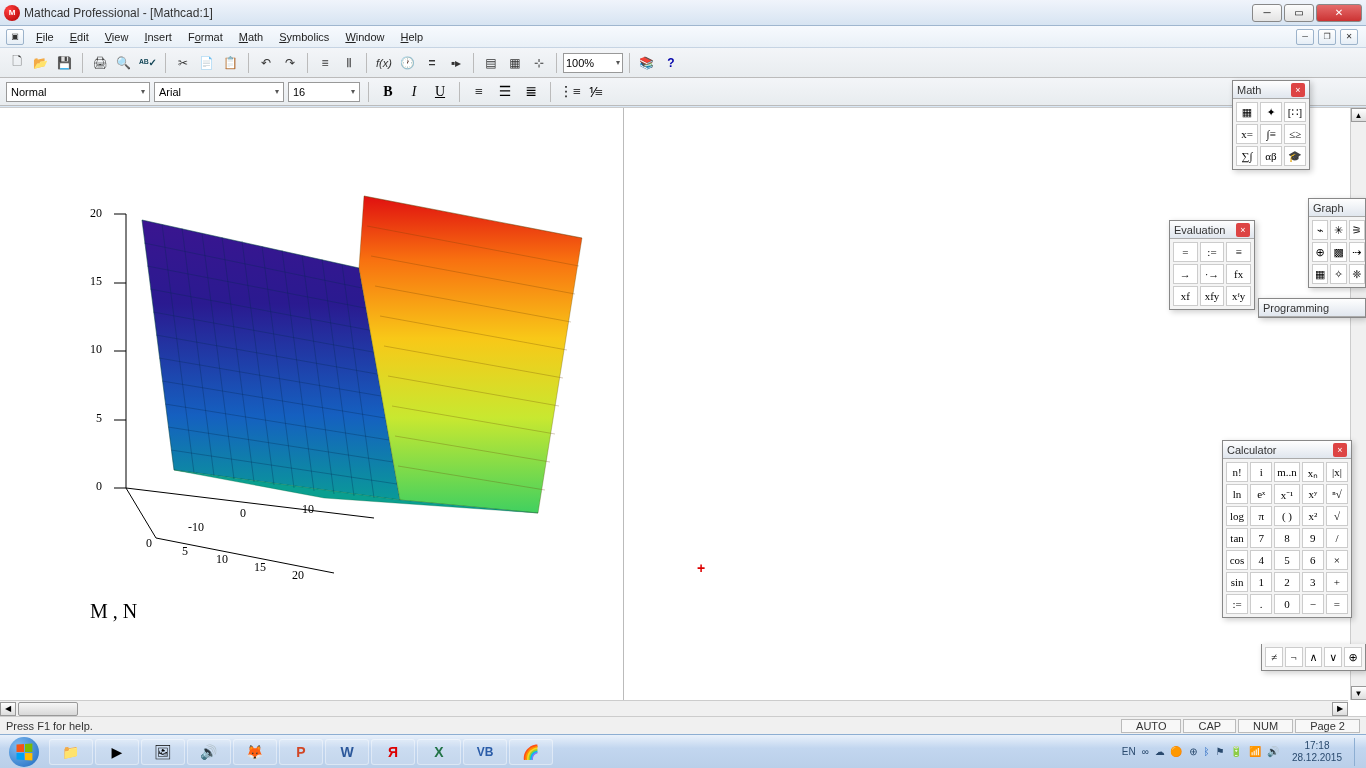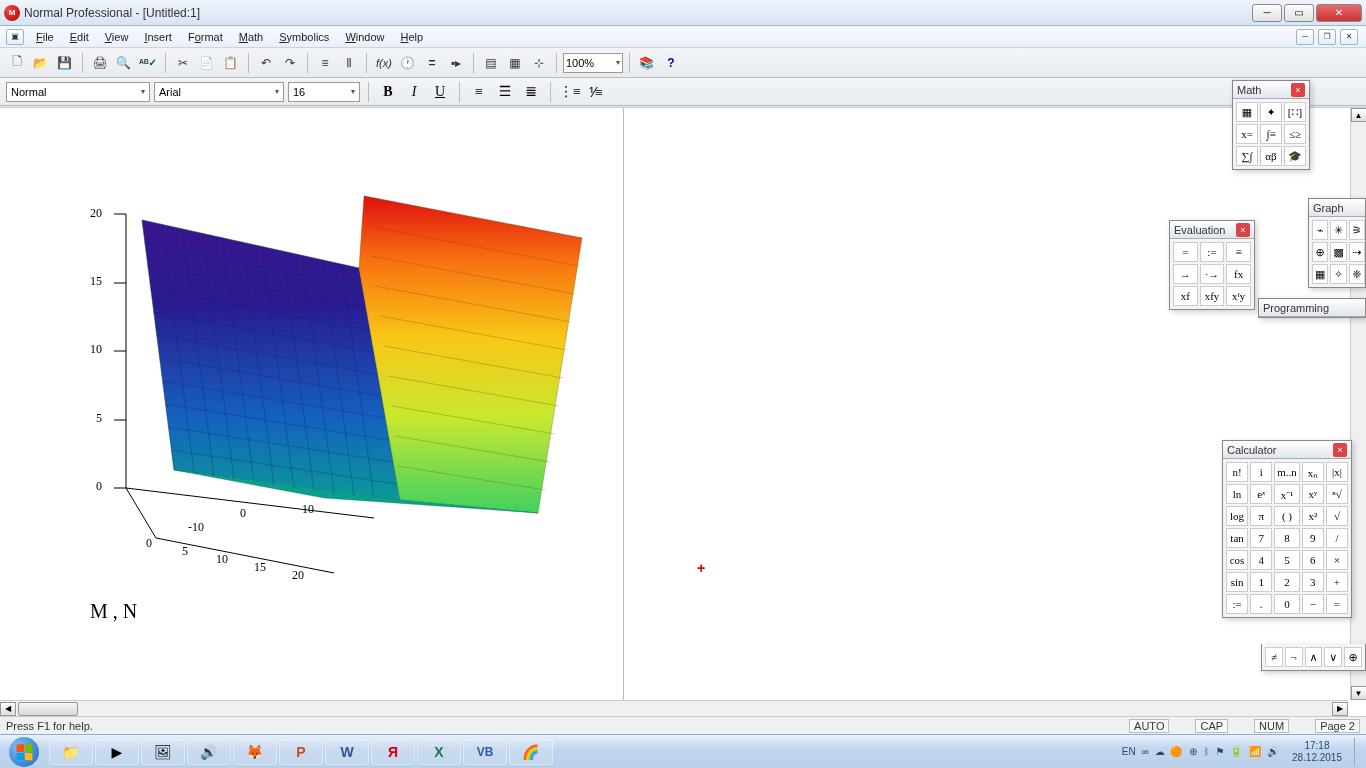--- a/index.html
+++ b/index.html
@@ -27,42 +27,42 @@
 .page { position: absolute; left: 4px; top: 0; width: 620px; height: 100%; border-right: 1px solid #bbb; }
 .plot-area { position: absolute; left: 60px; top: 50px; width: 540px; height: 430px; }
 .axis-label { position: absolute; font-family: 'Times New Roman', serif; font-size: 12px; color: #000; }
 .mn-label { position: absolute; left: 86px; top: 492px; font-family: 'Times New Roman', serif; font-size: 20px; color: #000000; }
 .red-cross { position: absolute; left: 697px; top: 452px; color: #d00; font-size: 14px; font-weight: bold; }
 .scrollbar-h { position: absolute; left: 0; right: 18px; bottom: 0; height: 16px; background: #f0f0f0; border-top: 1px solid #ccc; display: flex; align-items: center; }
 .sb-arrow { width: 16px; height: 14px; background: linear-gradient(#fff,#ddd); border: 1px solid #999; display: flex; align-items: center; justify-content: center; font-size: 8px; }
 .sb-thumb { width: 60px; height: 14px; background: linear-gradient(#f6f6f6,#d8d8d8); border: 1px solid #999; border-radius: 2px; margin-left: 2px; }
 .status { position: absolute; left: 0; right: 0; bottom: 34px; height: 18px; background: #f0f0f0; border-top: 1px solid #ccc; display: flex; align-items: center; padding: 0 6px; font-size: 11px; color: #333; }
 .status .right { margin-left: auto; display: flex; gap: 2px; }
-.status .cell { border: 1px solid #bbb; padding: 0 4px; background: #f8f8f8; margin-left: 24px; }
+.status .cell { border: 1px solid #bbb; padding: 0 14px; background: #f8f8f8; }
 .taskbar { position: absolute; left: 0; right: 0; bottom: 0; height: 34px; background: linear-gradient(#e9f1fb,#c2d6ef 40%,#bacfe9); display: flex; align-items: center; border-top: 1px solid #8daed2; }
 .start-orb { width: 48px; height: 34px; display: flex; align-items: center; justify-content: center; }
 .orb { width: 30px; height: 30px; border-radius: 50%; background: radial-gradient(circle at 30% 30%,#7fbaf0,#1c6ac0); display: flex; align-items: center; justify-content: center; }
 .win-logo { width: 16px; height: 16px; display: grid; grid-template-columns: 1fr 1fr; grid-template-rows: 1fr 1fr; gap: 1px; transform: perspective(20px) rotateY(-8deg); }
 .win-logo span:nth-child(1){background:#f65314}.win-logo span:nth-child(2){background:#7cbb00}.win-logo span:nth-child(3){background:#00a1f1}.win-logo span:nth-child(4){background:#ffbb00}
 .task-icon { width: 44px; height: 26px; margin: 0 1px; border: 1px solid rgba(255,255,255,.4); background: rgba(255,255,255,.15); border-radius: 3px; display: flex; align-items: center; justify-content: center; font-size: 14px; cursor: pointer; }
 .tray { margin-left: auto; display: flex; align-items: center; gap: 6px; padding: 0 4px; color: #2a4a6e; font-size: 10px; }
 .tray .clock { text-align: center; line-height: 12px; padding: 0 6px; }
 .palette { position: absolute; background: #f4f4f4; border: 1px solid #888; box-shadow: 2px 2px 6px rgba(0,0,0,.2); font-size: 11px; }
 .pal-title { height: 18px; background: linear-gradient(#fefefe,#e0e6ee); border-bottom: 1px solid #aaa; display: flex; align-items: center; padding: 0 4px; color: #333; }
 .pal-close { margin-left: auto; width: 14px; height: 14px; background: #d44; color: #fff; font-size: 9px; display: flex; align-items: center; justify-content: center; border-radius: 2px; cursor: pointer; }
 .pal-grid { display: grid; }
 .pal-cell { border: 1px solid #ccc; background: #fff; margin: 1px; display: flex; align-items: center; justify-content: center; font-size: 11px; font-family: 'Times New Roman', serif; cursor: pointer; min-height: 20px; padding: 1px 2px; }
 .scrollbar-v { position: absolute; right: 0; top: 0; bottom: 16px; width: 16px; background: #f0f0f0; border-left: 1px solid #ccc; display: flex; flex-direction: column; align-items: center; }
 </style>
 </head>
 <body>
 
 <div class="titlebar">
   <div class="app-icon">M</div>
-  <div class="title">Normal Professional - [Untitled:1]</div>
+  <div class="title">Mathcad Professional - [Mathcad:1]</div>
   <div class="win-controls">
     <div class="win-btn">─</div>
     <div class="win-btn">▭</div>
     <div class="win-btn close">✕</div>
   </div>
 </div>
 
 <div class="menubar">
   <div class="mdi-btn">▣</div>
   <span class="menu-item"><u>F</u>ile</span>

